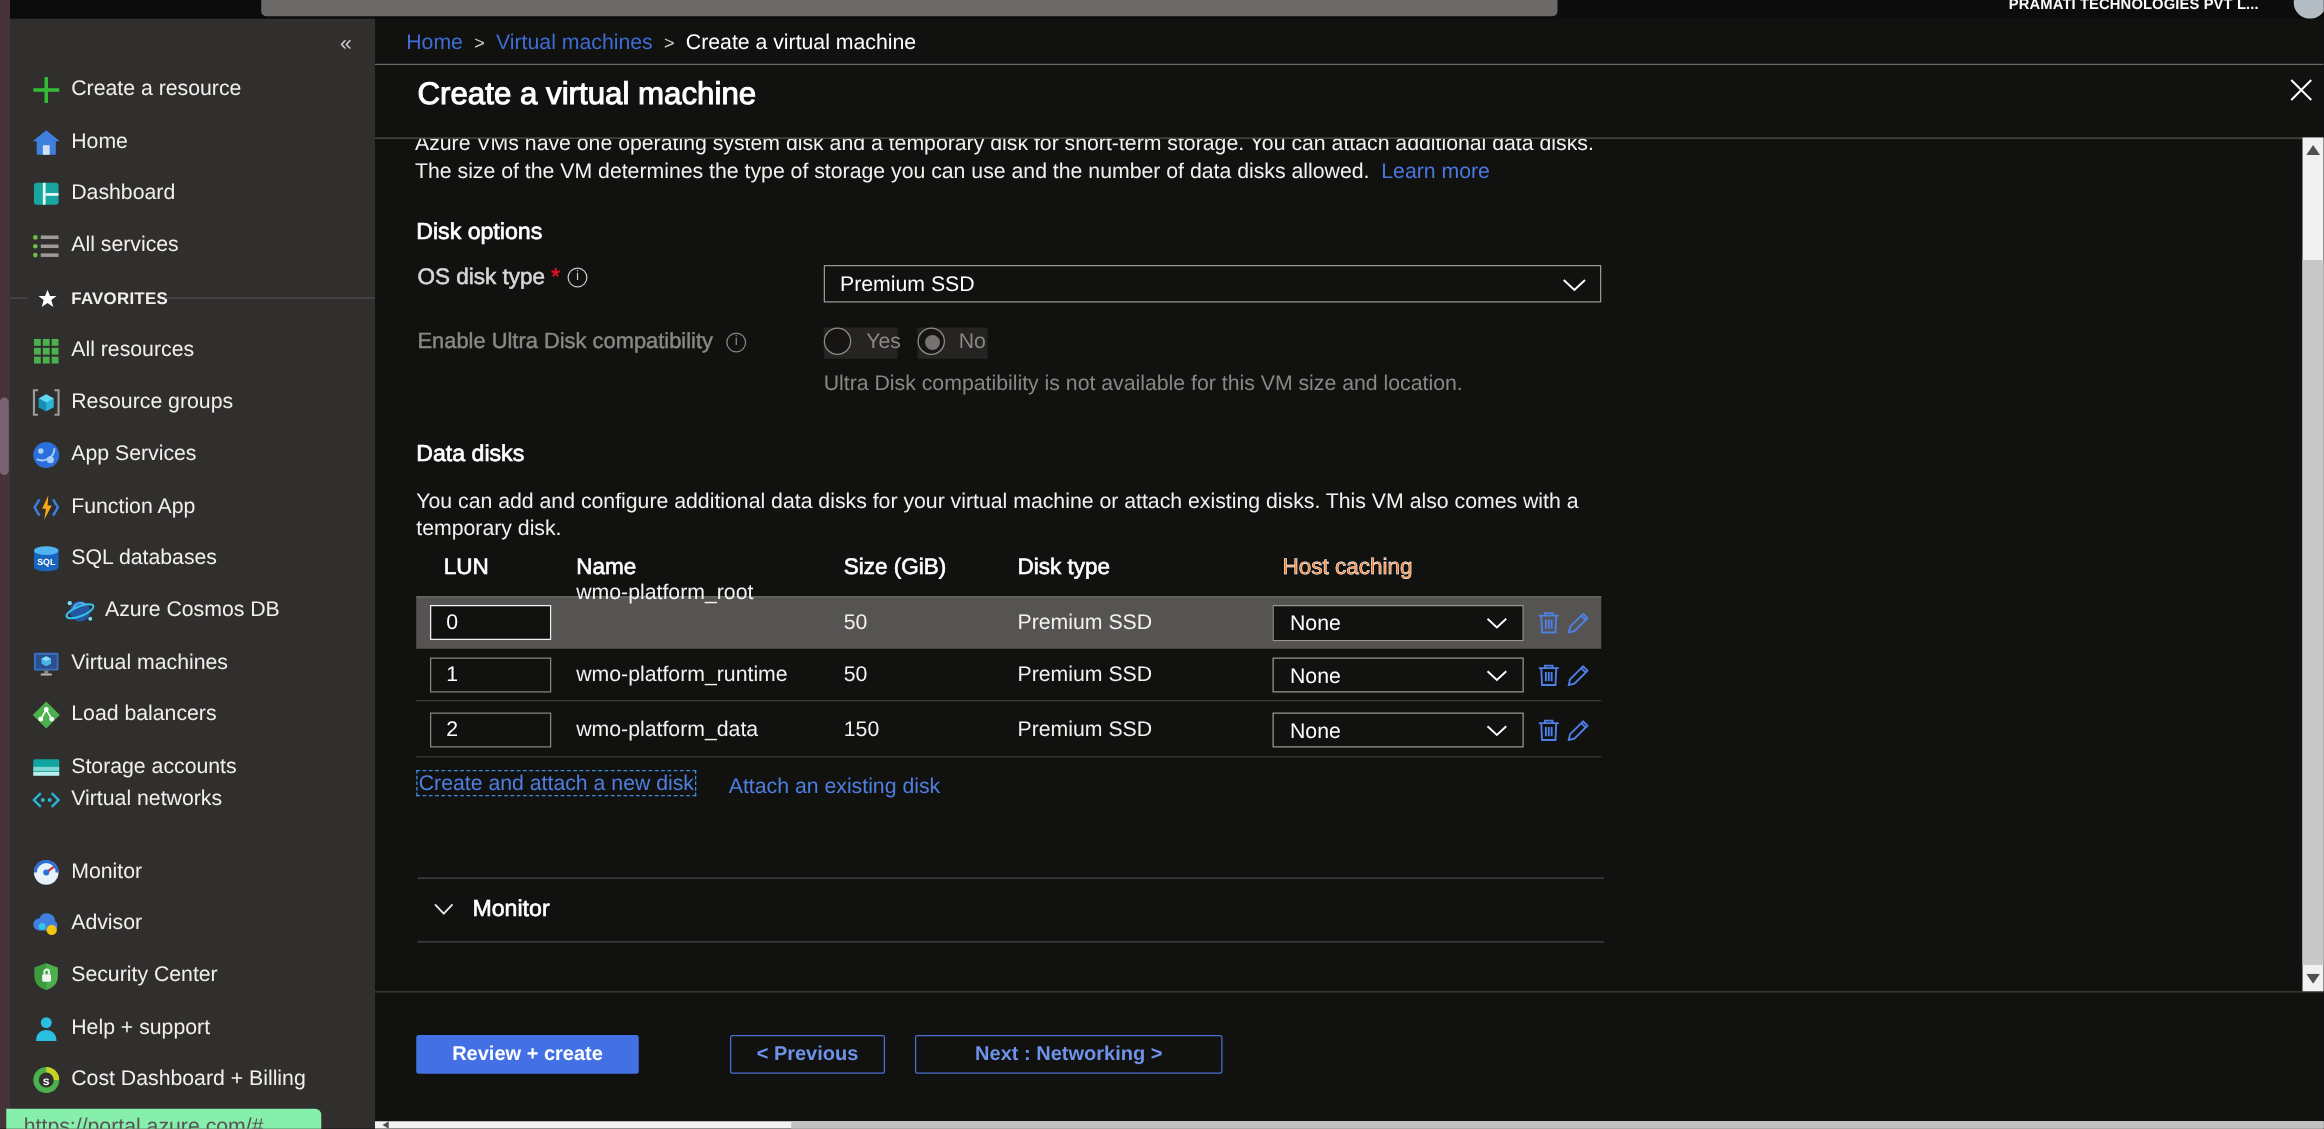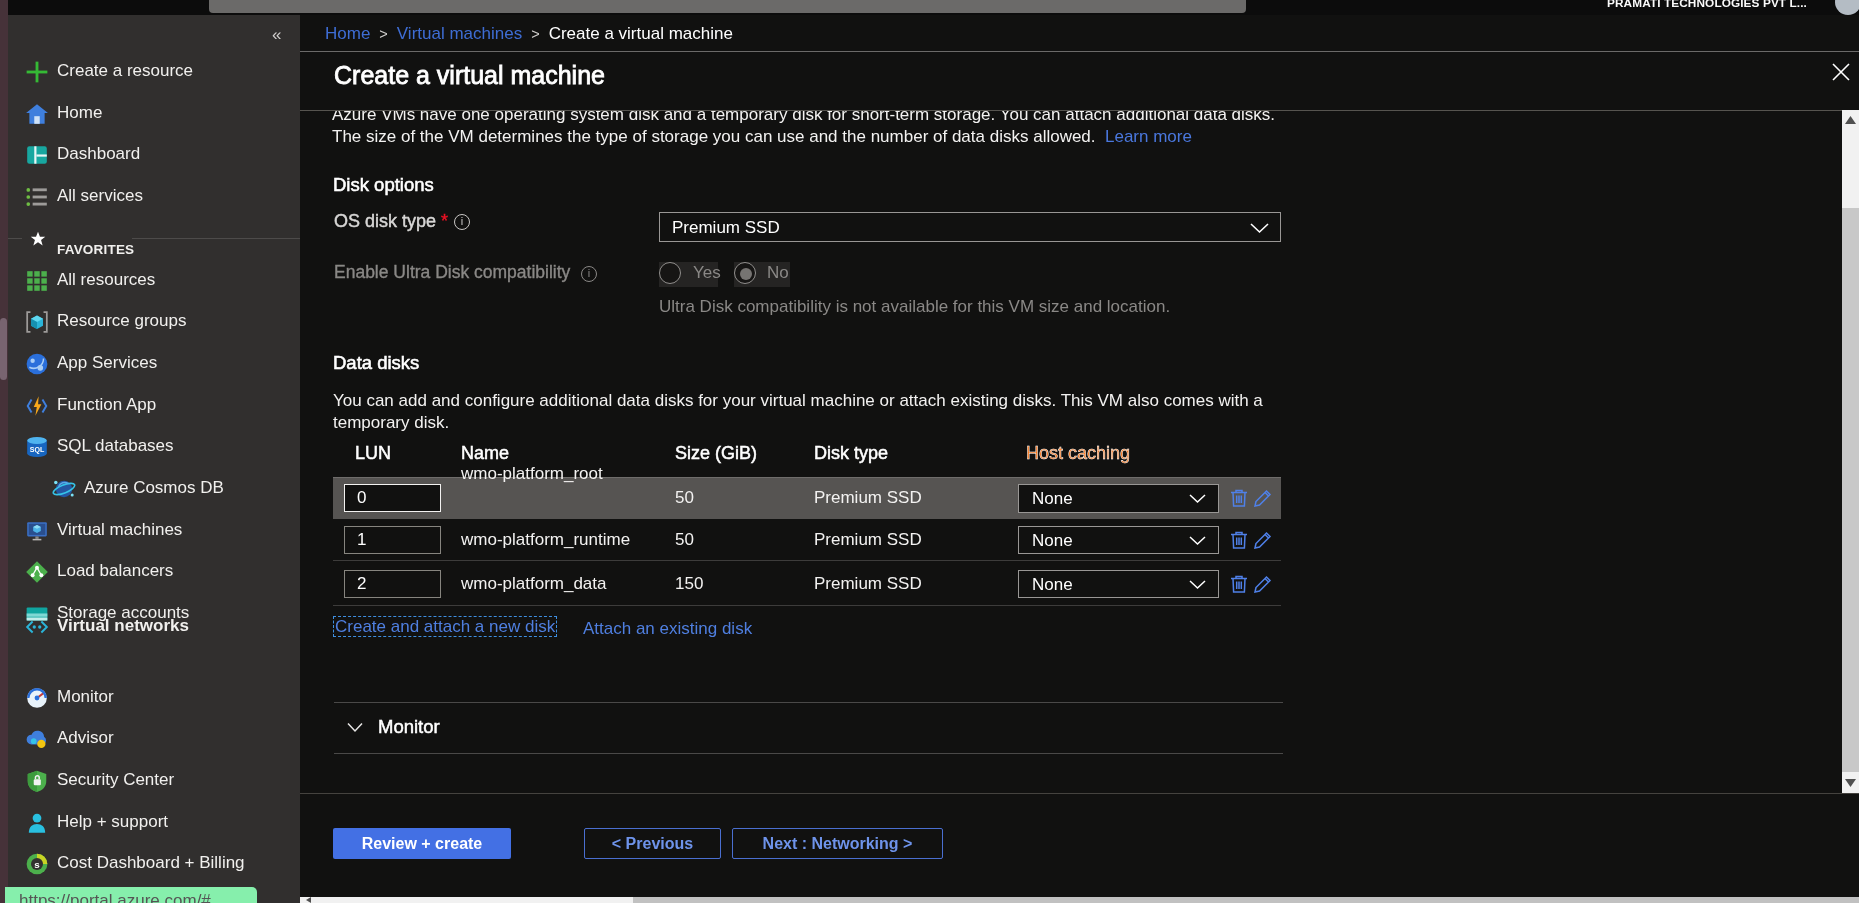--- a/index.html
+++ b/index.html
@@ -48,22 +48,22 @@
 
   
   #row1 { left:333px; top:477px; width:948px; height:42px; background:#565452; border-top:1px solid #6f6d6b; }
   .lunbox { position:absolute; left:344px; width:97px; height:28px; background:#111110; border:1px solid #87857f; color:#fff; font-size:17px; padding-left:12px; line-height:25px; }
   .sep { position:absolute; left:333px; width:948px; height:1px; background:#3d3c3b; }
 
   
   #footline { left:300px; top:793px; width:1559px; height:1px; background:#45433f; }
   .btn { position:absolute; top:828px; height:31px; border-radius:2px; font-size:16px; font-weight:700; text-align:center; }
   #btn1 { left:333px; width:178px; background:#4370e4; color:#fff; line-height:31px; }
-  #btn2 { left:584px; width:137px; border:1px solid #4a6fd0; color:#6e93ea; line-height:29px; }
-  #btn3 { left:732px; width:211px; border:1px solid #4a6fd0; color:#6e93ea; line-height:29px; }
+  #btn2 { left:584px; width:124px; border:1px solid #4a6fd0; color:#6e93ea; line-height:29px; }
+  #btn3 { left:732px; width:246px; border:1px solid #4a6fd0; color:#6e93ea; line-height:29px; }
 
   
   #vsb { left:1842px; top:110px; width:17px; height:683px; background:#f1f1f1; }
   #vthumb { position:absolute; left:0px; top:98px; width:17px; height:564px; background:#c8c8c8; }
   #hsb { left:300px; top:897px; width:1559px; height:6px; background:#f1f1f1; }
   #hthumb { position:absolute; left:333px; top:0; width:1489px; height:6px; background:#c1c1c1; }
   #tooltip { left:5px; top:887px; width:252px; height:32px; background:#86efac; border-radius:0 5px 0 0; overflow:hidden; }
   #tooltip div { margin:4px 0 0 14px; font-size:17px; color:#555; }
 </style>
 </head>
@@ -111,21 +111,21 @@
           <rect x="7" y="9.7" width="13" height="2.6" fill="#9d9b99"></rect>
           <circle cx="3" cy="17.5" r="1.7" fill="#6fbe44"></circle>
           <rect x="7" y="16.2" width="13" height="2.6" fill="#9d9b99"></rect>
         </svg>
         <div class="sbtext">All services</div>
       </div>
       <div class="sbitem" style="top:202.8px;">
         <svg class="sbicon" style="left:22px; top:13px; width:16px; height:16px;" viewBox="0 0 22 22">
           <path d="M11 1 L13.7 8 L21 8 L15.2 12.5 L17.4 20 L11 15.6 L4.6 20 L6.8 12.5 L1 8 L8.3 8 Z" fill="#fff"></path>
         </svg>
-        <div class="sbtext" style="font-size:13.5px; font-weight:700; top:24px; letter-spacing:.2px;text-align:right;">FAVORITES</div>
+        <div class="sbtext" style="font-size:13.5px; font-weight:700; top:13px; letter-spacing:.2px;text-align:right;">FAVORITES</div>
         <div id="favline"></div>
         <div style="position:absolute; left:0; top:20px; width:14px; height:1px; background:#4d4b4a;"></div>
       </div>
       <div class="sbitem" style="top:244.5px;">
         <svg class="sbicon" viewBox="0 0 22 22">
           <g fill="#4cb04c">
             <rect x="2" y="2" width="5" height="5"></rect>
             <rect x="8.5" y="2" width="5" height="5"></rect>
             <rect x="15" y="2" width="5" height="5"></rect>
             <rect x="2" y="8.5" width="5" height="5"></rect>
@@ -206,21 +206,21 @@
         <div class="sbtext">Load balancers</div>
       </div>
       <div class="sbitem" style="top:578.1px;">
         <svg class="sbicon" viewBox="0 0 22 22">
           <rect x="1.5" y="5" width="19" height="12" rx="1" fill="#10a5a0"></rect>
           <rect x="1.5" y="10.5" width="19" height="3" fill="#7fd8d4"></rect>
           <rect x="1.5" y="14.2" width="19" height="2.8" fill="#c2ecea"></rect>
         </svg>
         <div class="sbtext">Storage accounts</div>
       </div>
-      <div class="sbitem" style="top:591px;font-weight:bold;">
+      <div class="sbitem" style="top:604px;">
         <svg class="sbicon" viewBox="0 0 22 22">
           <path d="M7 6 L2 11 L7 16" fill="none" stroke="#2ab4d8" stroke-width="1.8"></path>
           <path d="M15 6 L20 11 L15 16" fill="none" stroke="#2ab4d8" stroke-width="1.8"></path>
           <circle cx="8.5" cy="11" r="1.5" fill="#2ab4d8"></circle>
           <circle cx="13.5" cy="11" r="1.5" fill="#2ab4d8"></circle>
         </svg>
         <div class="sbtext">Virtual networks</div>
       </div>
       <div class="sbitem" style="top:661.5000000000001px;">
         <svg class="sbicon" viewBox="0 0 22 22">

